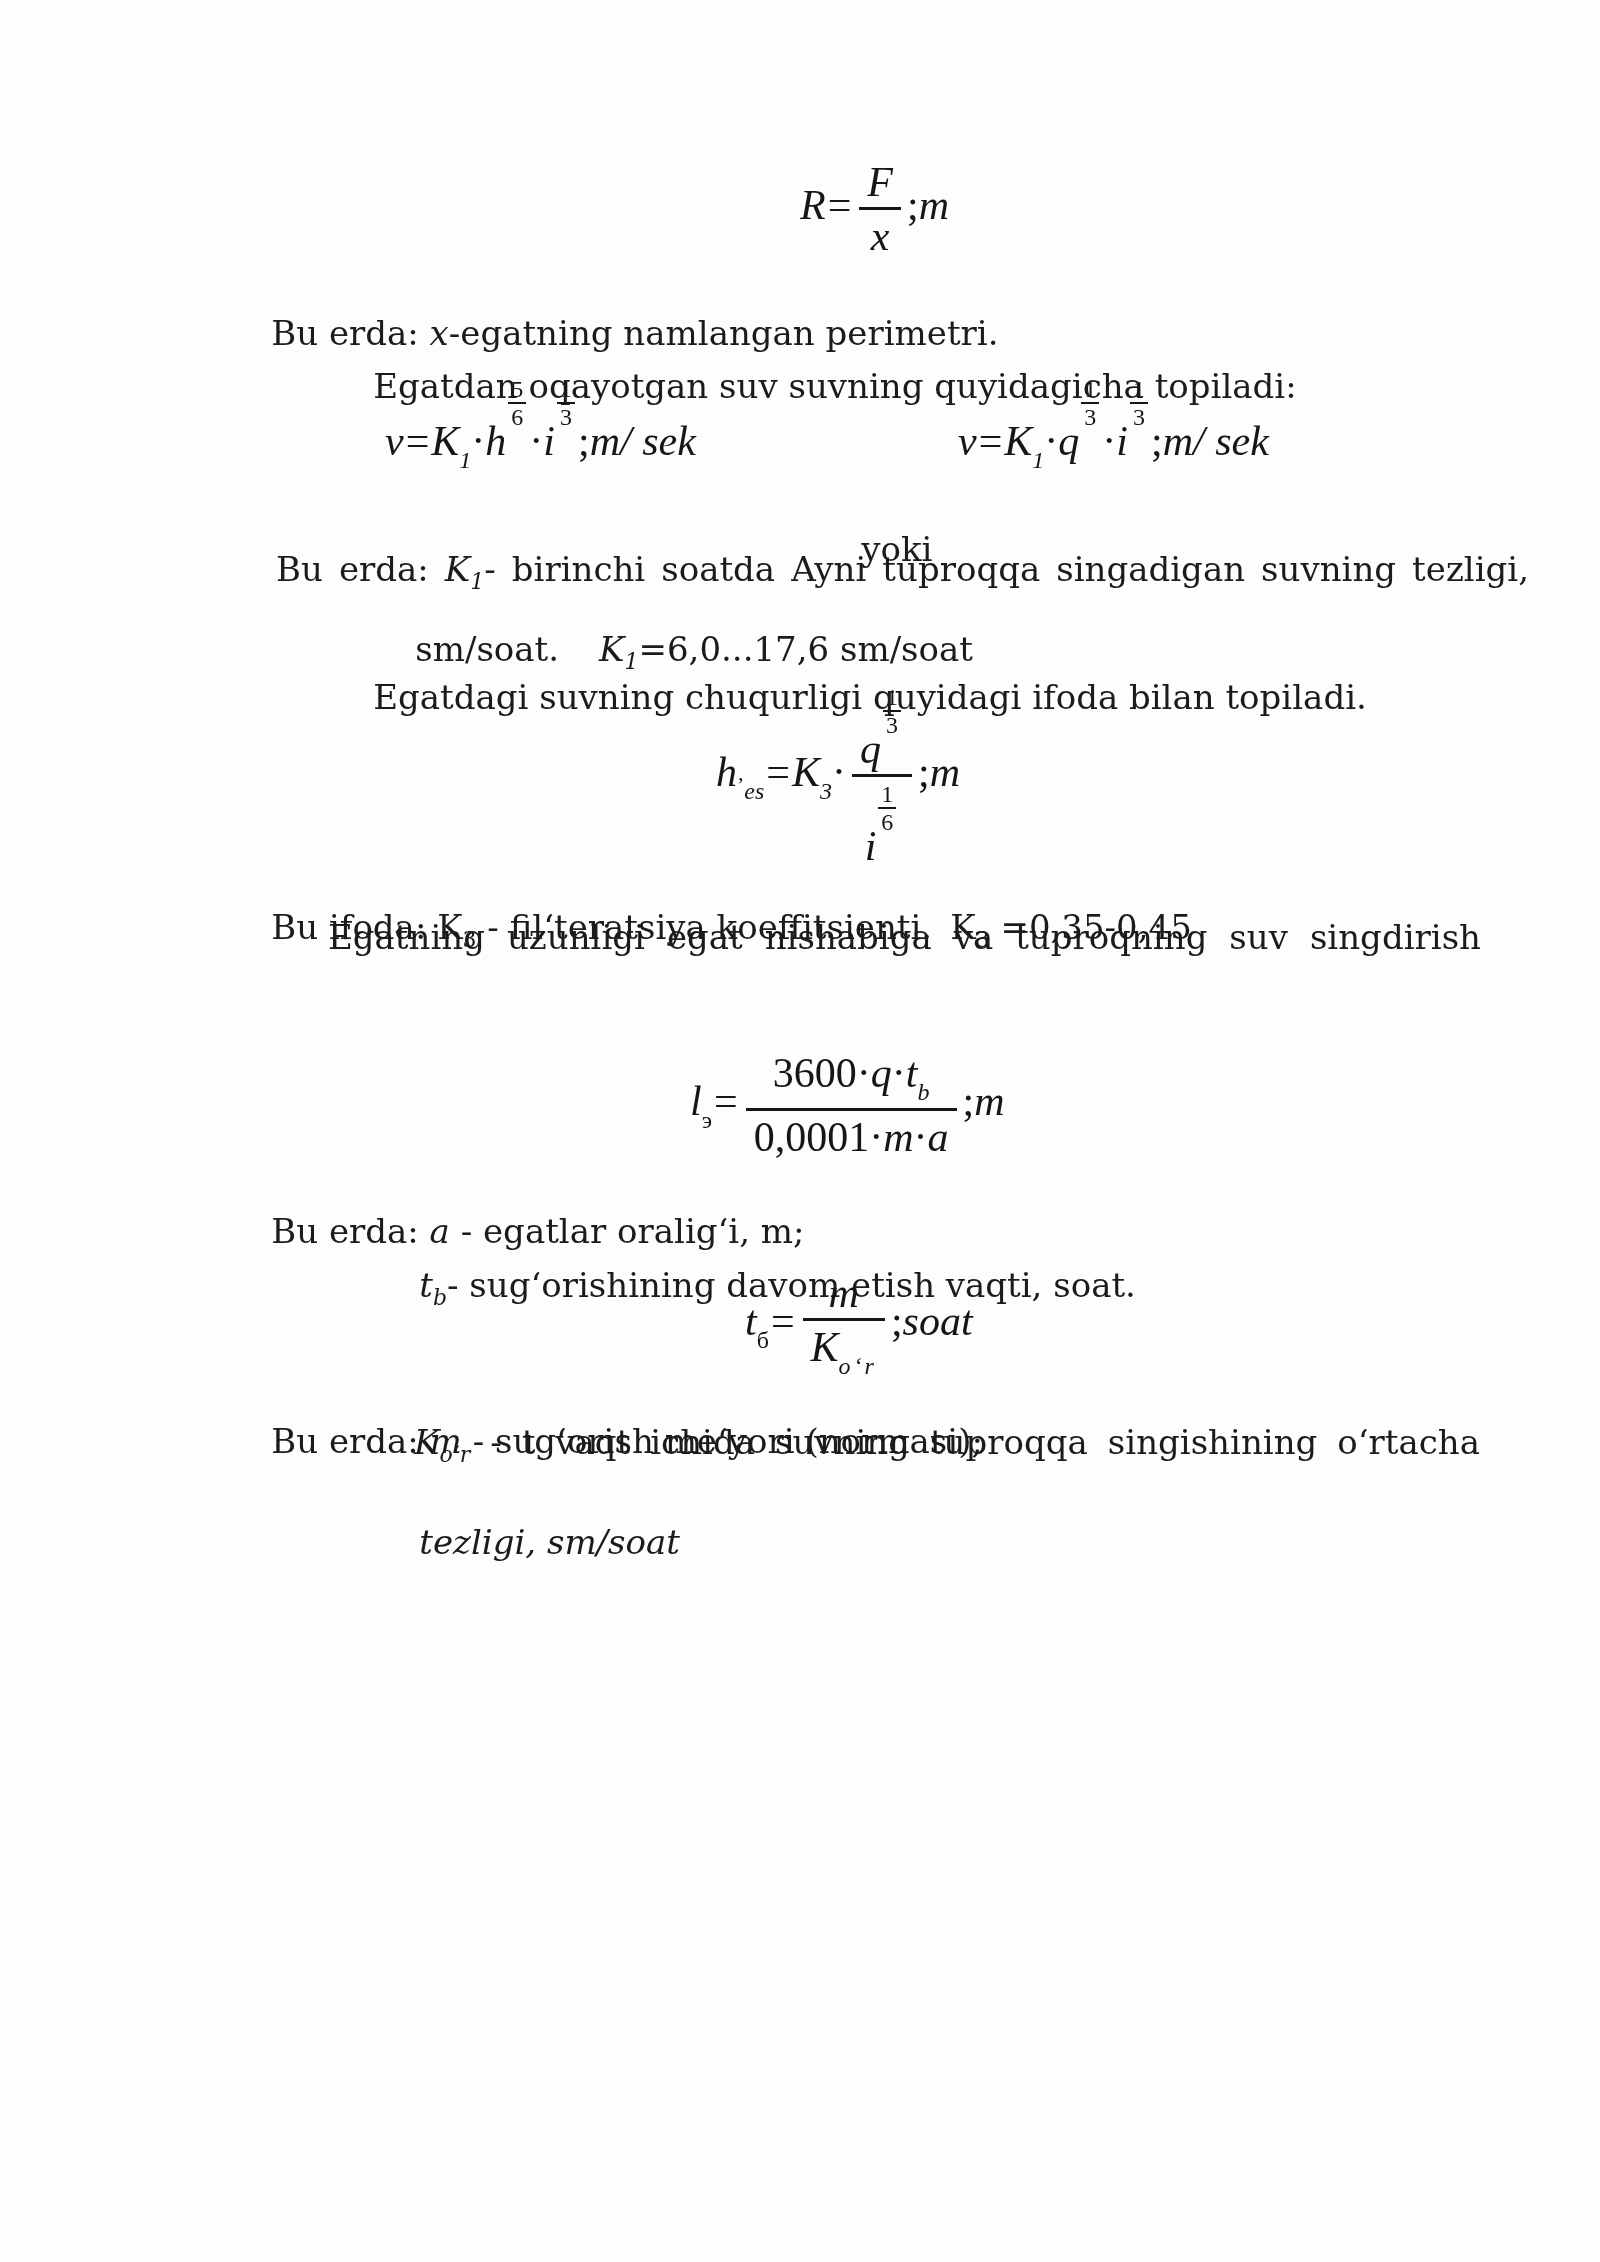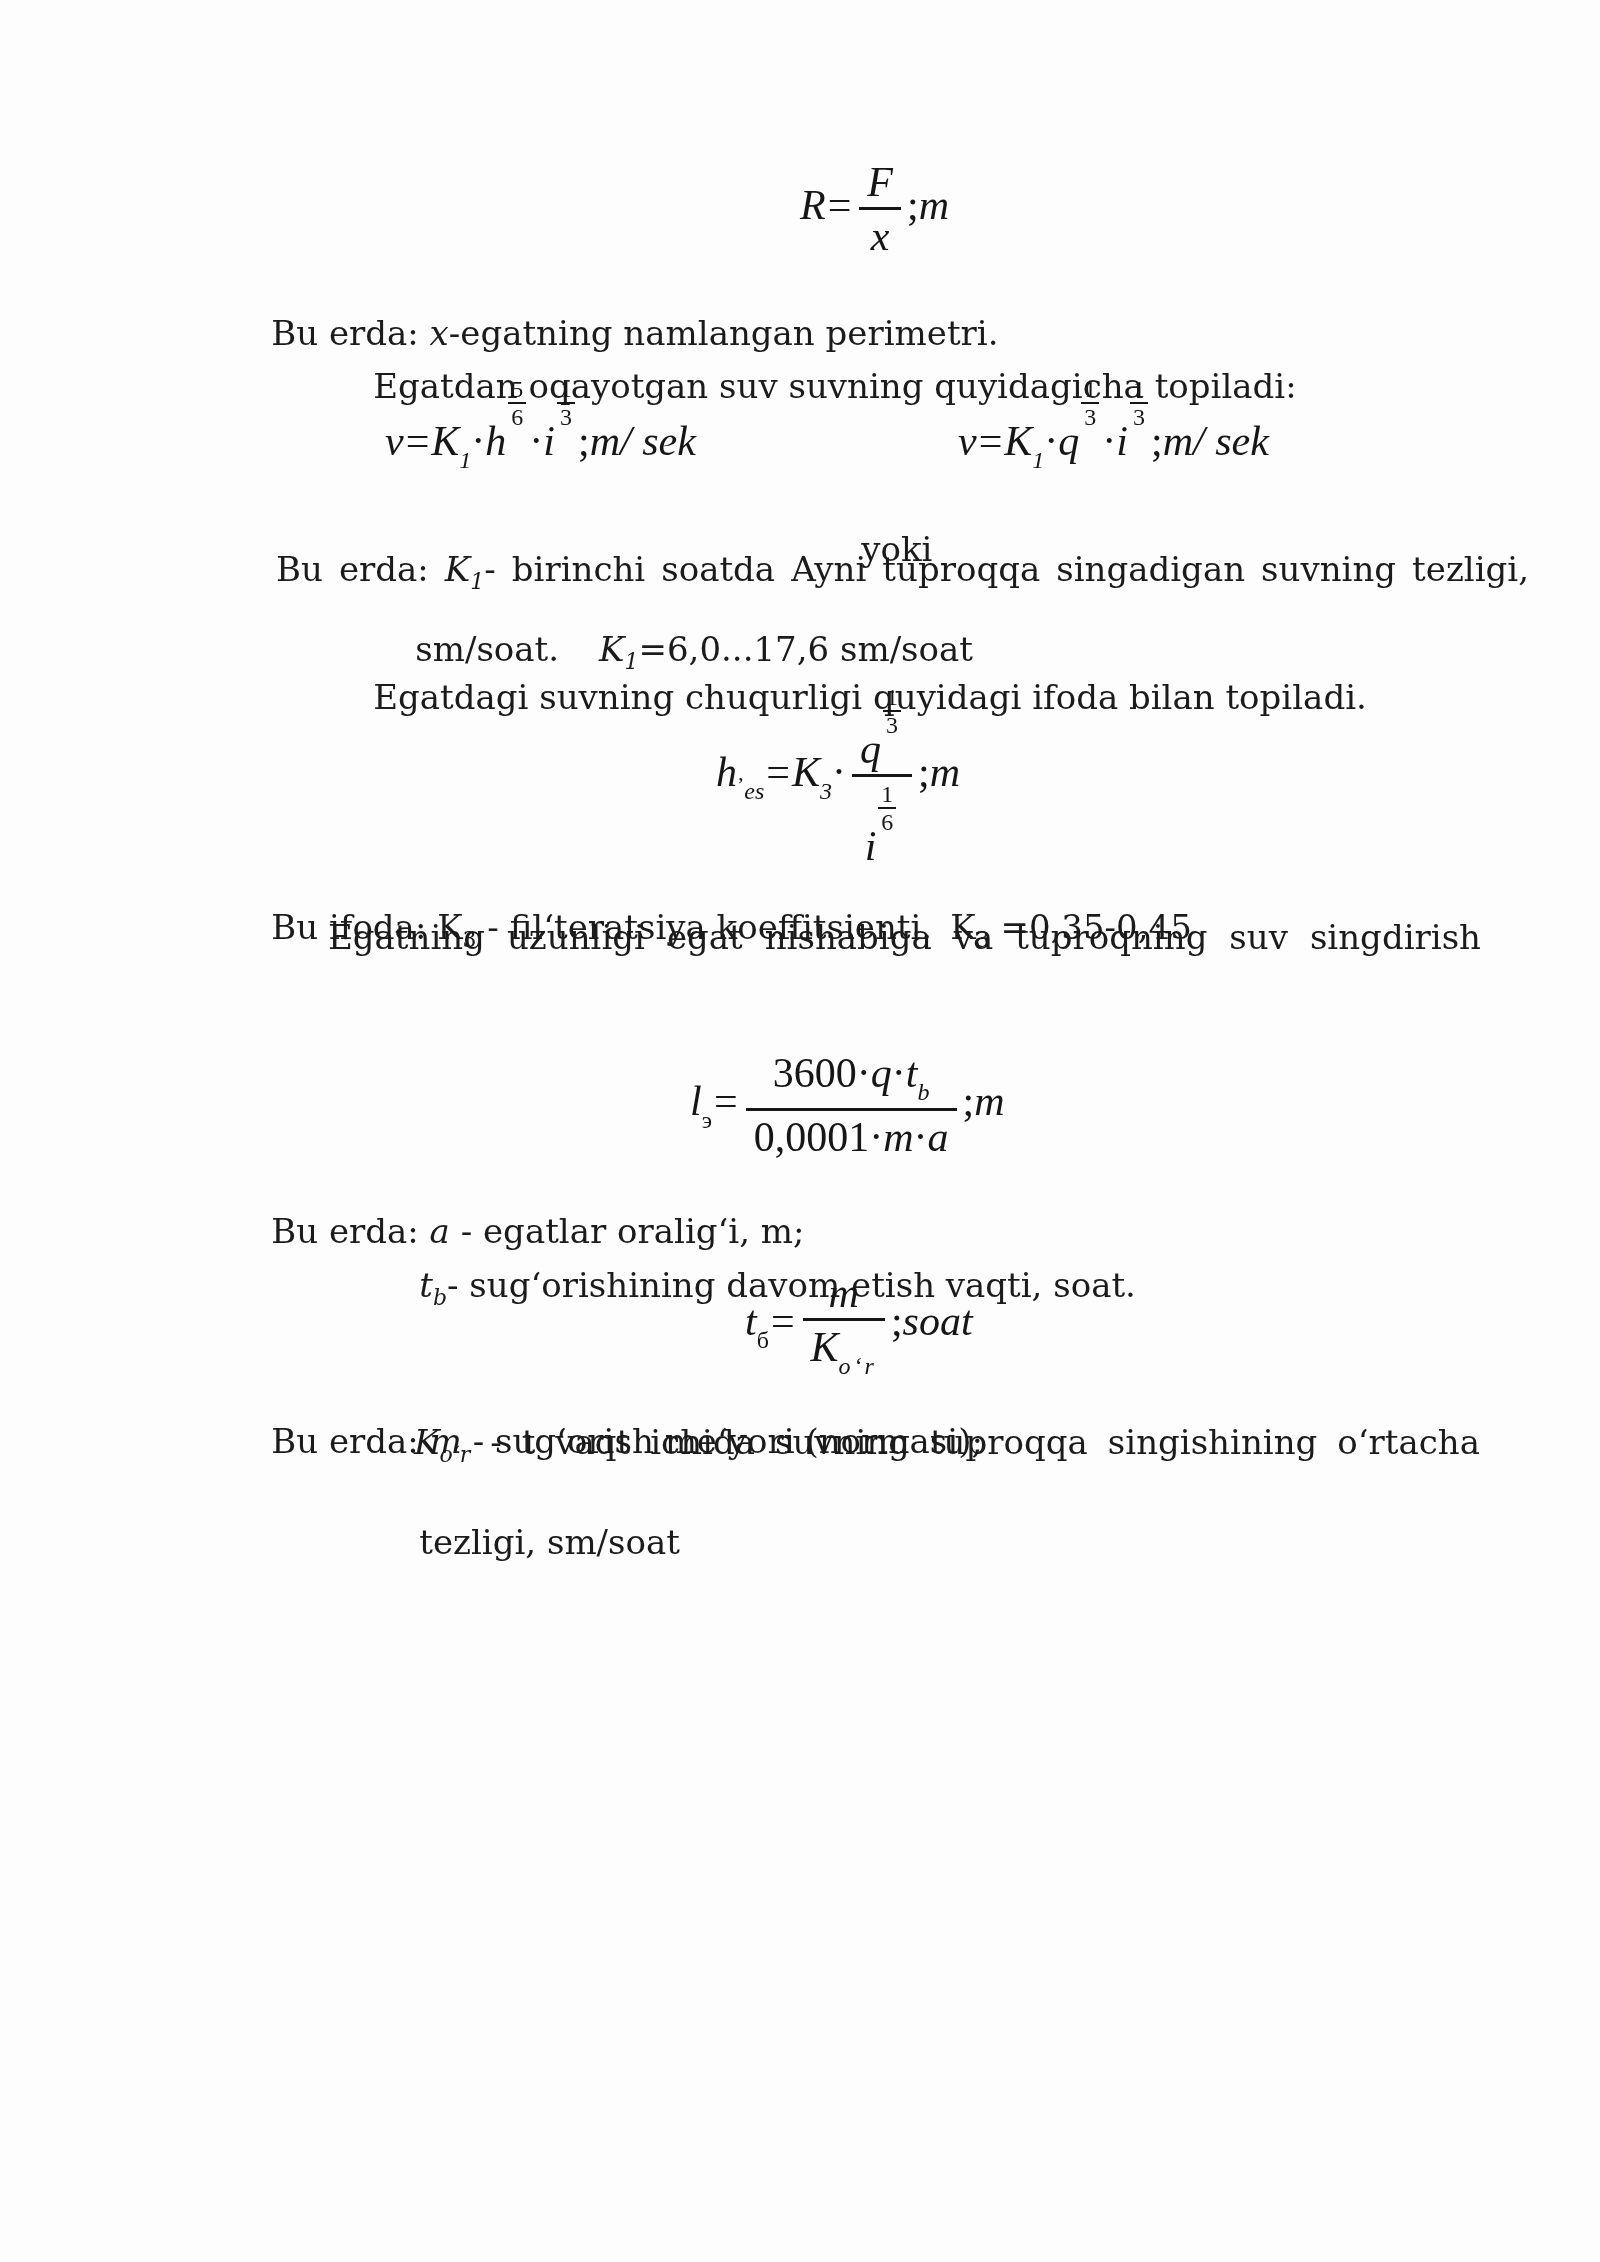--- a/index.html
+++ b/index.html
@@ -138,17 +138,17 @@
   </div>
 
   <div class="tl" style="left:228px;top:1366px;">
     <span>Bu erda: </span><span class="it">m</span><span> - sugʻorish meʻyori (normasi);</span>
   </div>
 
   <div class="tl just" style="left:414px;top:1417px;width:1066px;">
     <span class="it">K</span><span class="bsub it">oʻr</span><span> - t vaqt ichida suvning tuproqqa singishining oʻrtacha</span>
   </div>
 
-  <div class="tl" style="left:376px;top:1467px;">
+  <div class="tl" style="left:376px;top:1467px;font-style:italic;">
     <span>tezligi, sm/soat</span>
   </div>
 
 </div>
 
 </body></html>

